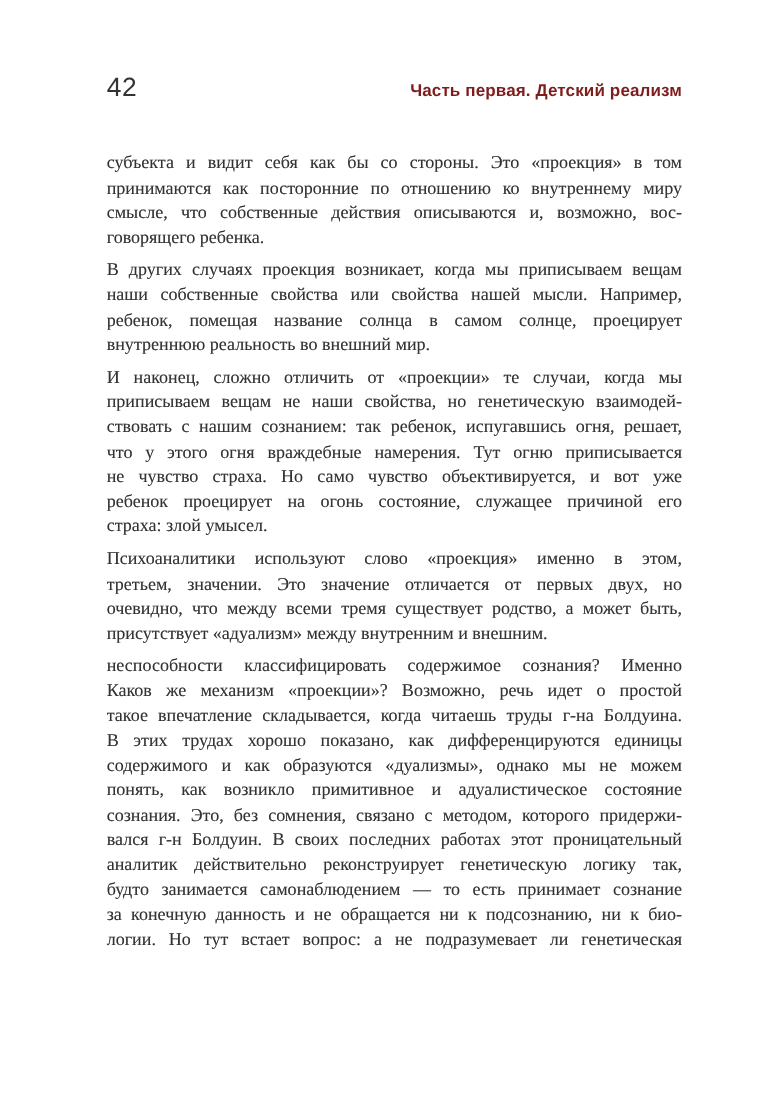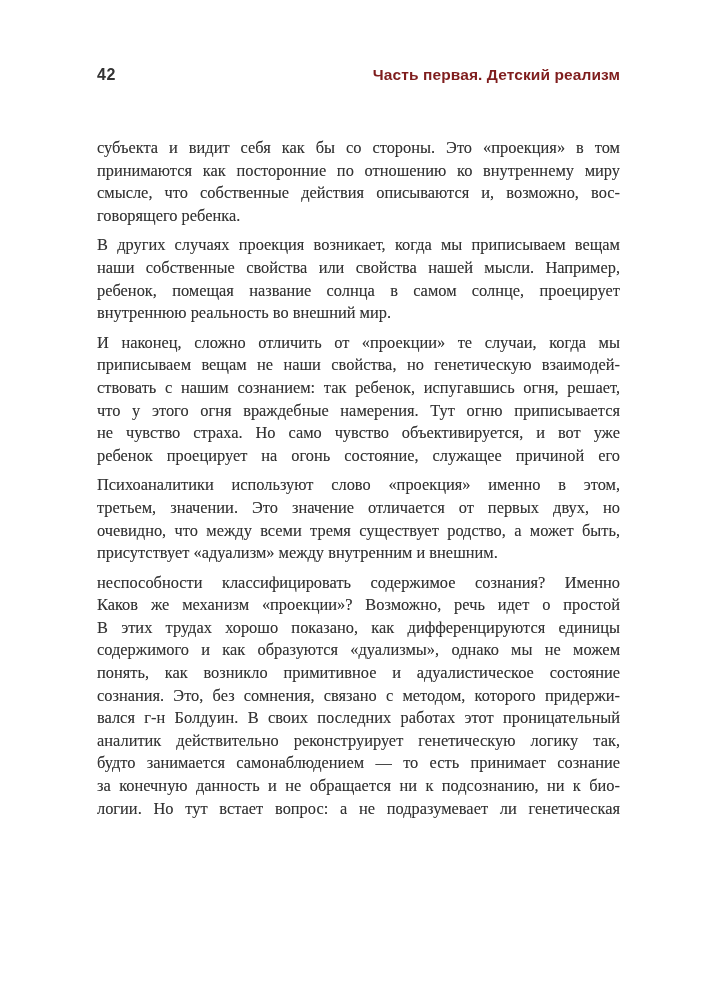--- a/index.html
+++ b/index.html
@@ -25,22 +25,22 @@
     top: 66px;
     left: 0;
     right: 0;
     display: flex;
     justify-content: space-between;
     align-items: baseline;
     font-family: "Liberation Sans", "DejaVu Sans", sans-serif;
     color: #3a3a3a;
   }
   .page-number {
-    font-size: 16px;
-    font-weight: 700;
+    font-size: 24px;
+    font-weight: 400;
     letter-spacing: 0.5px;
     color: #333333;
   }
   .running-head {
     font-size: 15.5px;
     font-weight: 700;
     color: #7f1d1d;
     letter-spacing: 0.1px;
   }
   .page-body {
@@ -90,30 +90,32 @@
         <div class="text-line">ребенок, помещая название солнца в самом солнце, проецирует</div>
         <div class="text-line last">внутреннюю реальность во внешний мир.</div>
       </div>
       <div class="paragraph">
         <div class="text-line">И наконец, сложно отличить от «проекции» те случаи, когда мы</div>
         <div class="text-line">приписываем вещам не наши свойства, но генетическую взаимодей-</div>
         <div class="text-line">ствовать с нашим сознанием: так ребенок, испугавшись огня, решает,</div>
         <div class="text-line">что у этого огня враждебные намерения. Тут огню приписывается</div>
         <div class="text-line">не чувство страха. Но само чувство объективируется, и вот уже</div>
         <div class="text-line">ребенок проецирует на огонь состояние, служащее причиной его</div>
+        <div class="text-line last">страха: злой умысел.</div>
       </div>
       <div class="paragraph">
         <div class="text-line">Психоаналитики используют слово «проекция» именно в этом,</div>
         <div class="text-line">третьем, значении. Это значение отличается от первых двух, но</div>
         <div class="text-line">очевидно, что между всеми тремя существует родство, а может быть,</div>
         <div class="text-line last">присутствует «адуализм» между внутренним и внешним.</div>
       </div>
       <div class="paragraph">
         <div class="text-line">неспособности классифицировать содержимое сознания? Именно</div>
         <div class="text-line">Каков же механизм «проекции»? Возможно, речь идет о простой</div>
+        <div class="text-line">такое впечатление складывается, когда читаешь труды г-на Болдуина.</div>
         <div class="text-line">В этих трудах хорошо показано, как дифференцируются единицы</div>
         <div class="text-line">содержимого и как образуются «дуализмы», однако мы не можем</div>
         <div class="text-line">понять, как возникло примитивное и адуалистическое состояние</div>
         <div class="text-line">сознания. Это, без сомнения, связано с методом, которого придержи-</div>
         <div class="text-line">вался г-н Болдуин. В своих последних работах этот проницательный</div>
         <div class="text-line">аналитик действительно реконструирует генетическую логику так,</div>
         <div class="text-line">будто занимается самонаблюдением — то есть принимает сознание</div>
         <div class="text-line">за конечную данность и не обращается ни к подсознанию, ни к био-</div>
         <div class="text-line">логии. Но тут встает вопрос: а не подразумевает ли генетическая</div>
       </div>

